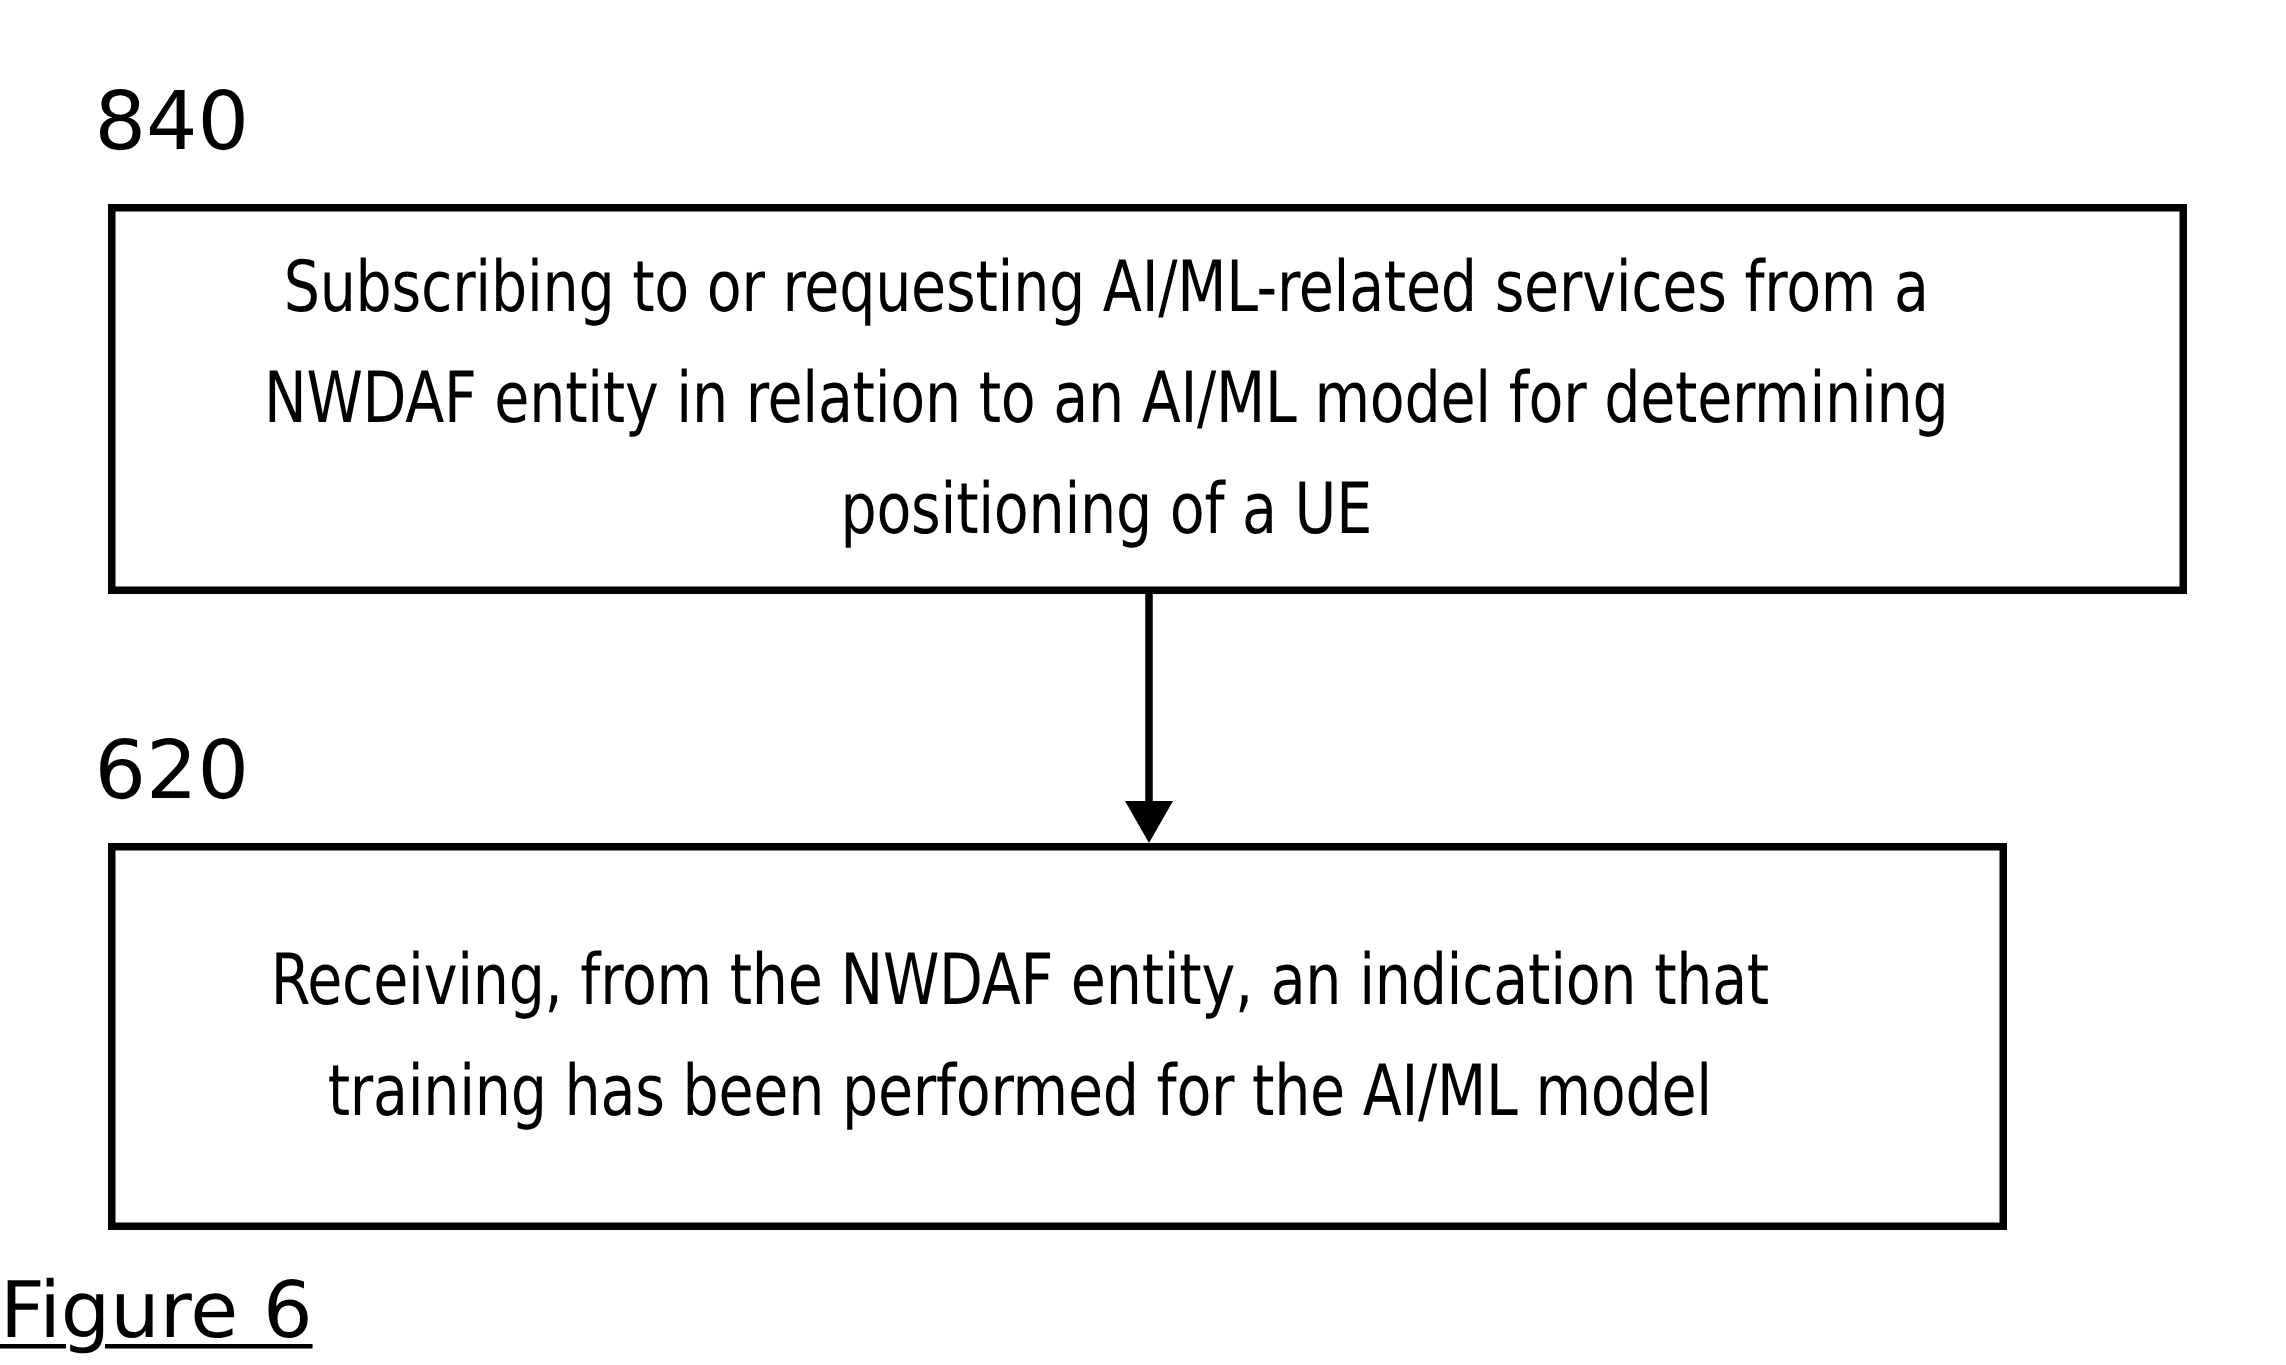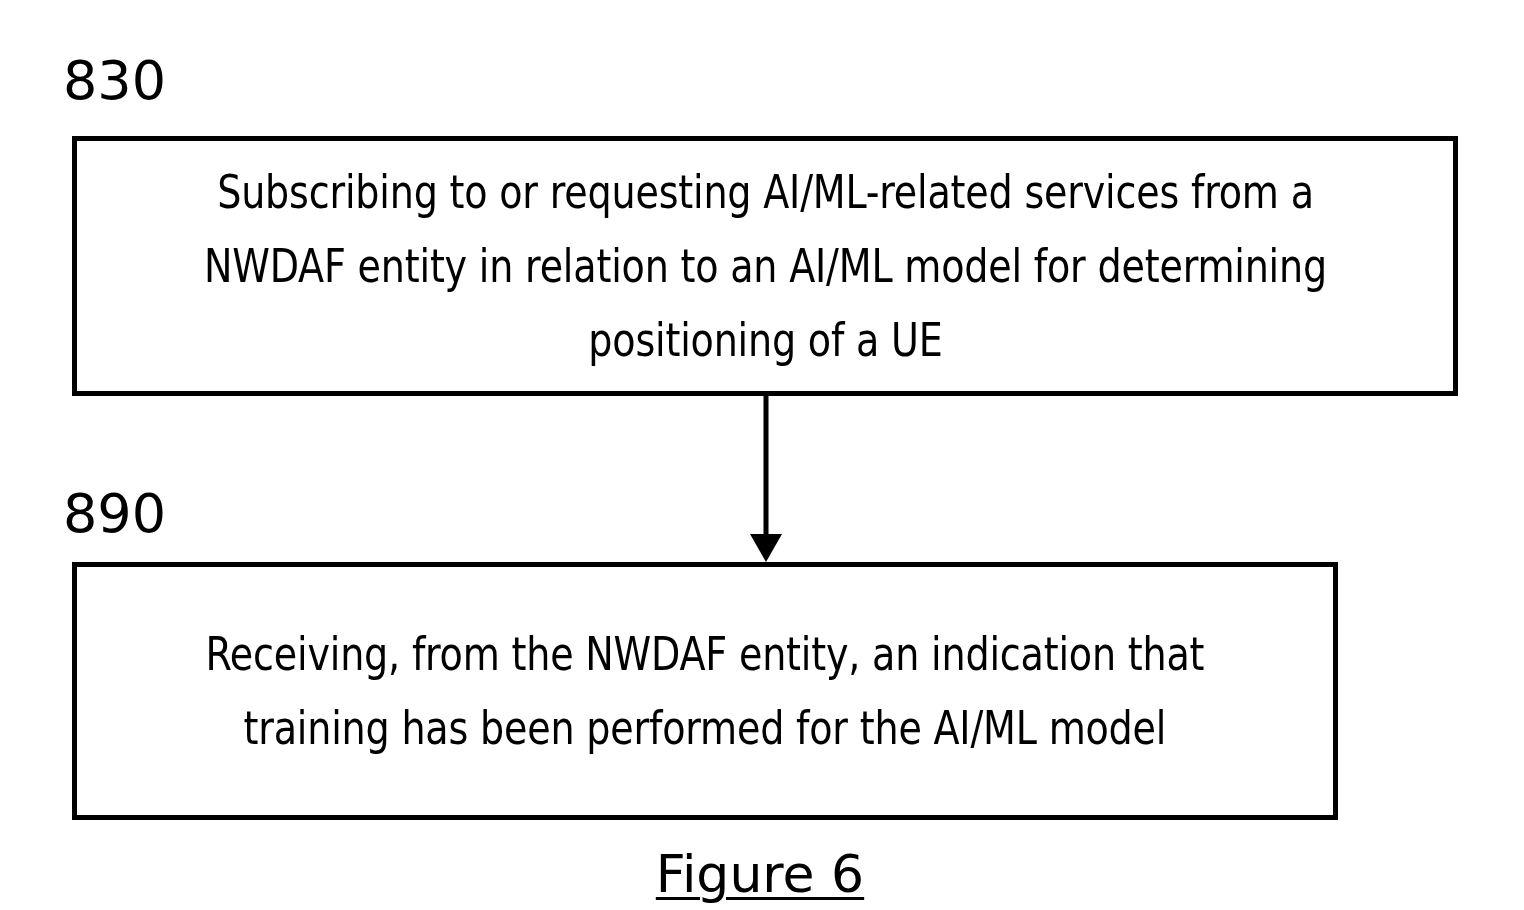--- a/index.html
+++ b/index.html
@@ -32,21 +32,21 @@
   #ref-620 { left: 63px; top: 487px; }
 
   
   .step-box {
     position: absolute;
     box-sizing: border-box;
     border: 5px solid #000000;
     background: #ffffff;
     display: flex;
     align-items: center;
-    justify-content: center;
+    justify-content: flex-start;
     text-align: center;
   }
   #step-box-610 {
     left: 72px;
     top: 136px;
     width: 1386px;
     height: 260px;
   }
   #step-box-620 {
     left: 72px;
@@ -79,52 +79,52 @@
     overflow: visible;
   }
   #connector-arrow svg { display: block; }
 
   
   #figure-caption {
     position: absolute;
     left: 0;
     top: 846px;
     width: 1520px;
-    text-align: center;
+    text-align: left;
   }
   #figure-caption .caption-text {
     font-family: "DejaVu Sans", "Liberation Sans", sans-serif;
     font-size: 52px;
     line-height: 1.08;
     color: #000000;
     text-decoration: underline;
     text-underline-offset: 5px;
     text-decoration-thickness: 3px;
     white-space: nowrap;
   }
 </style>
 </head>
 <body>
 
 <div id="figure-root">
 
-  <div class="ref-label" id="ref-610">830</div>
+  <div class="ref-label" id="ref-610">840</div>
 
   <div class="step-box" id="step-box-610">
     <span class="step-text">Subscribing to or requesting AI/ML-related services from a NWDAF entity in relation to an AI/ML model for determining positioning of a UE</span>
   </div>
 
   <div id="connector-arrow">
     <svg width="34" height="167" viewBox="0 0 34 167" xmlns="http://www.w3.org/2000/svg">
       <line x1="17" y1="0" x2="17" y2="140" stroke="#000000" stroke-width="5"></line>
       <polygon points="1,138 33,138 17,166" fill="#000000"></polygon>
     </svg>
   </div>
 
-  <div class="ref-label" id="ref-620">890</div>
+  <div class="ref-label" id="ref-620">620</div>
 
   <div class="step-box" id="step-box-620">
     <span class="step-text">Receiving, from the NWDAF entity, an indication that training has been performed for the AI/ML model</span>
   </div>
 
   <div id="figure-caption">
     <span class="caption-text">Figure 6</span>
   </div>
 
 </div>

